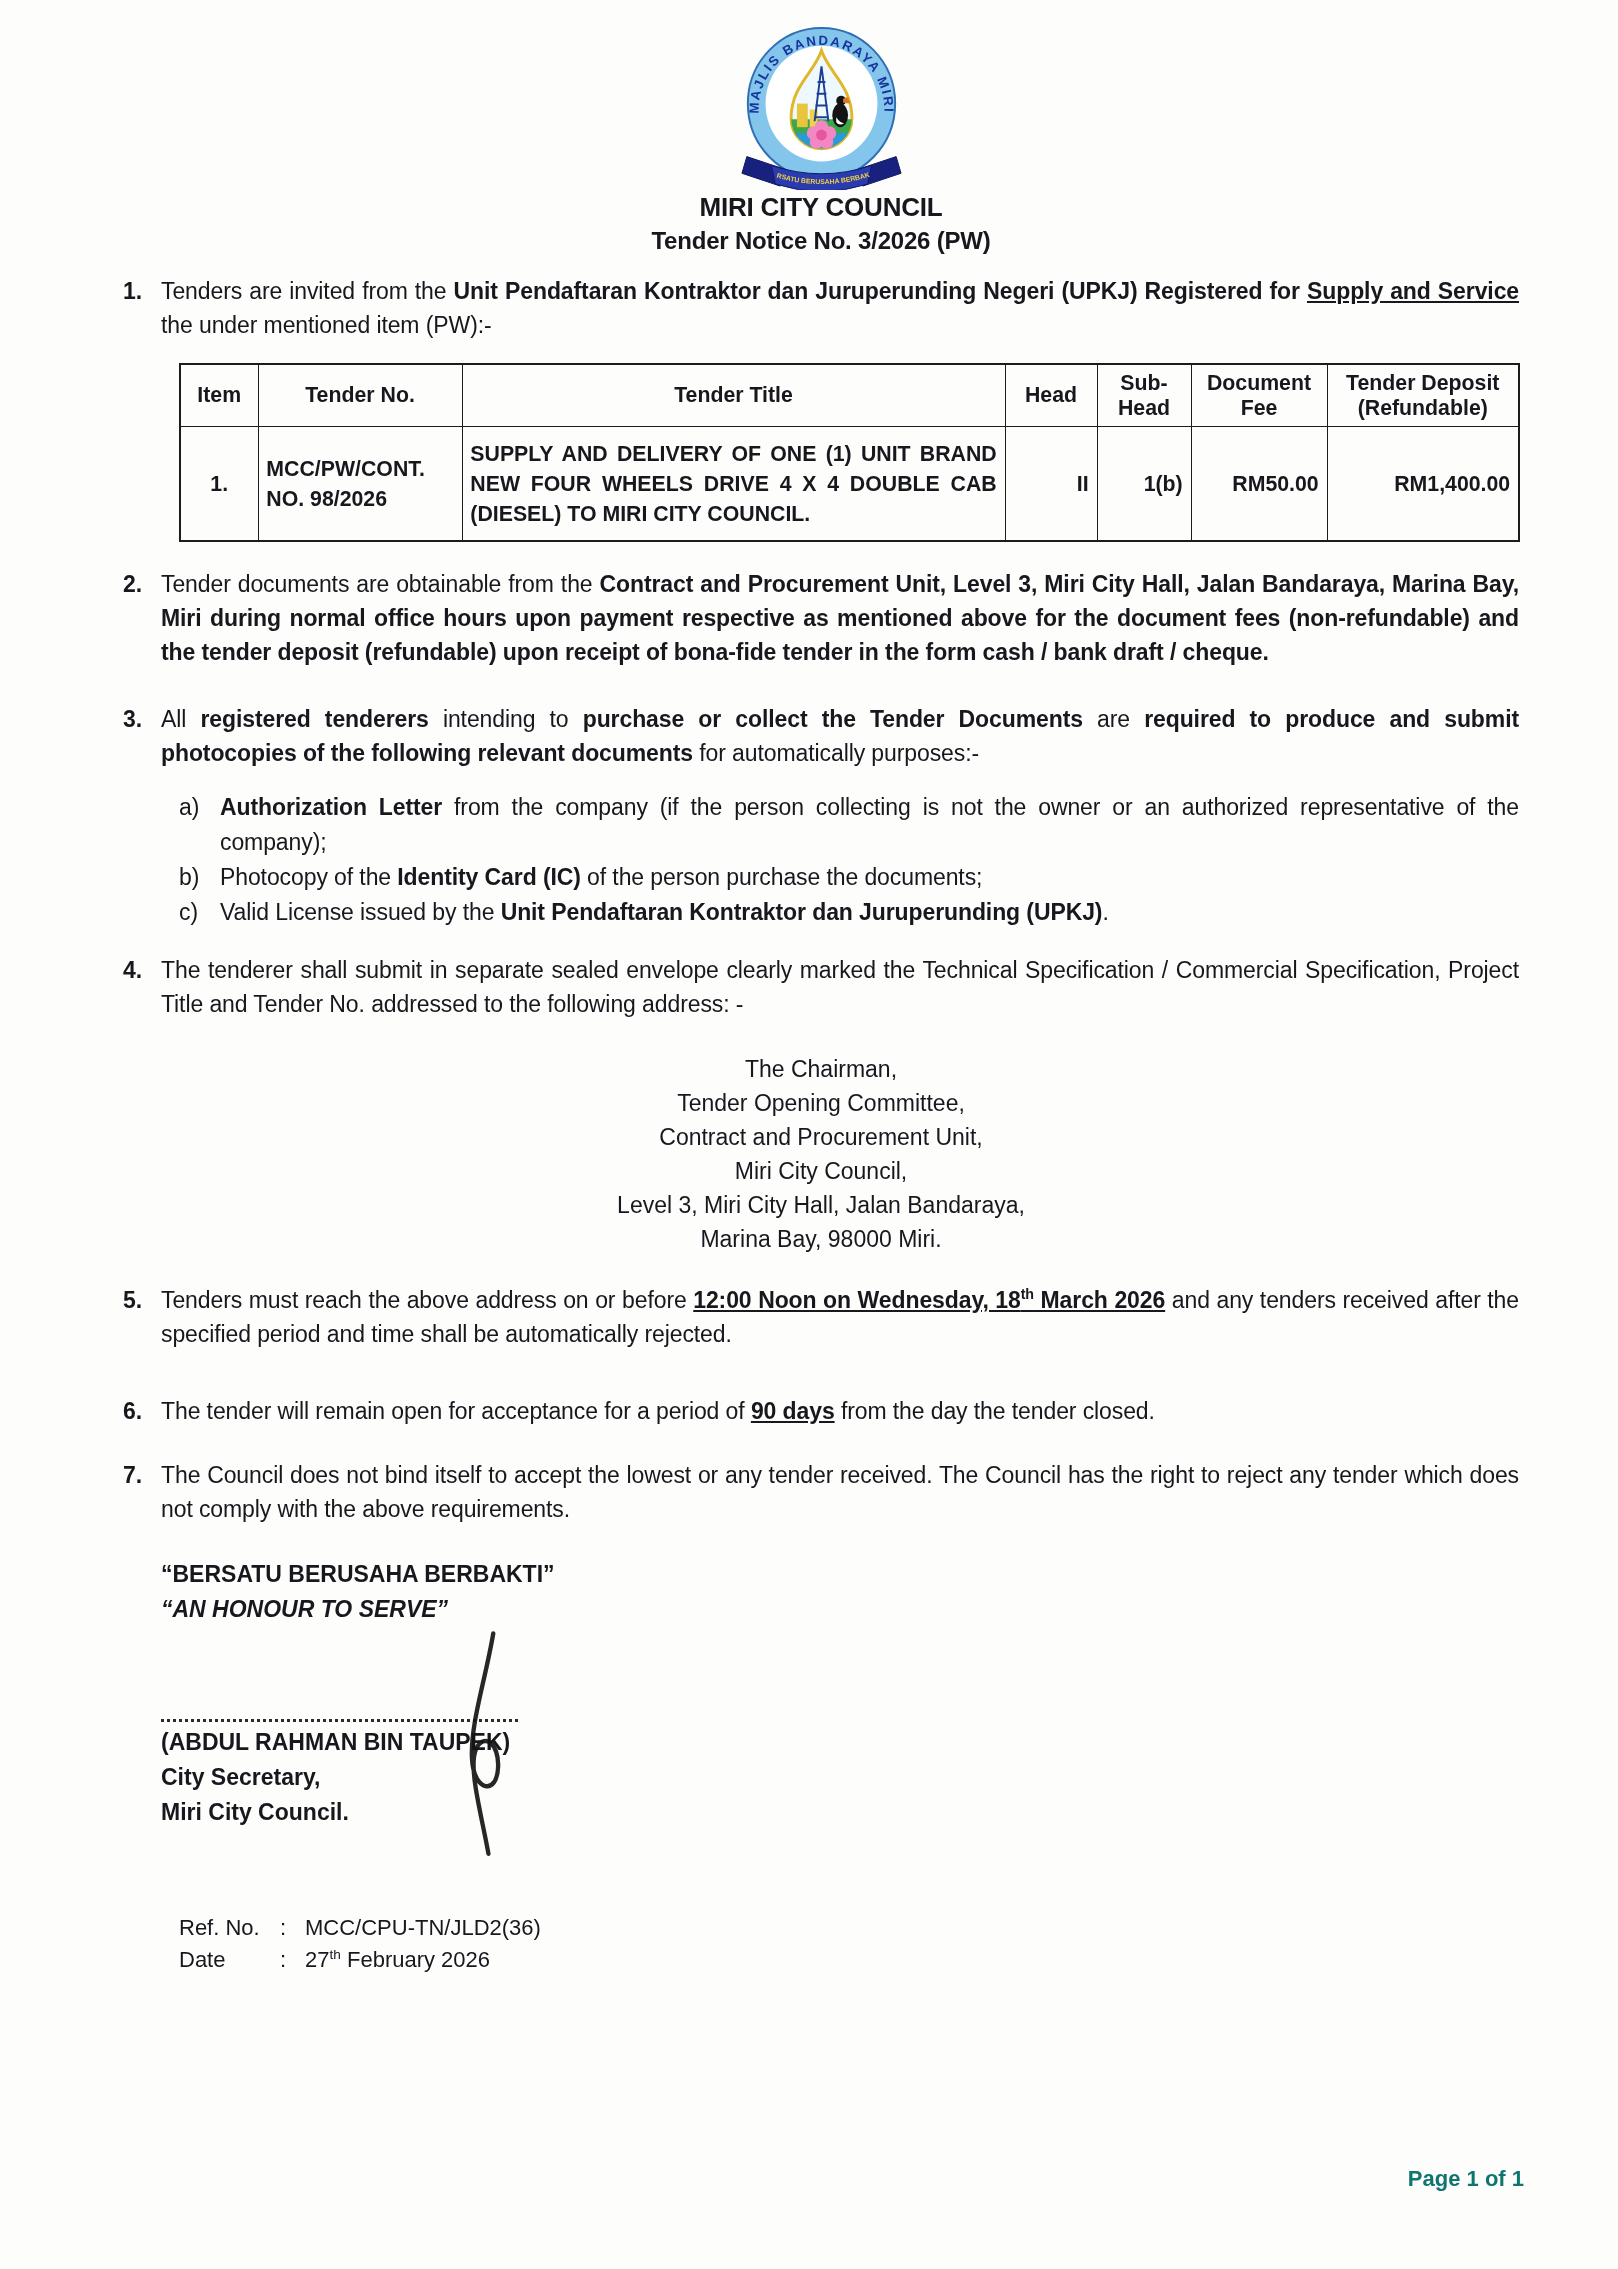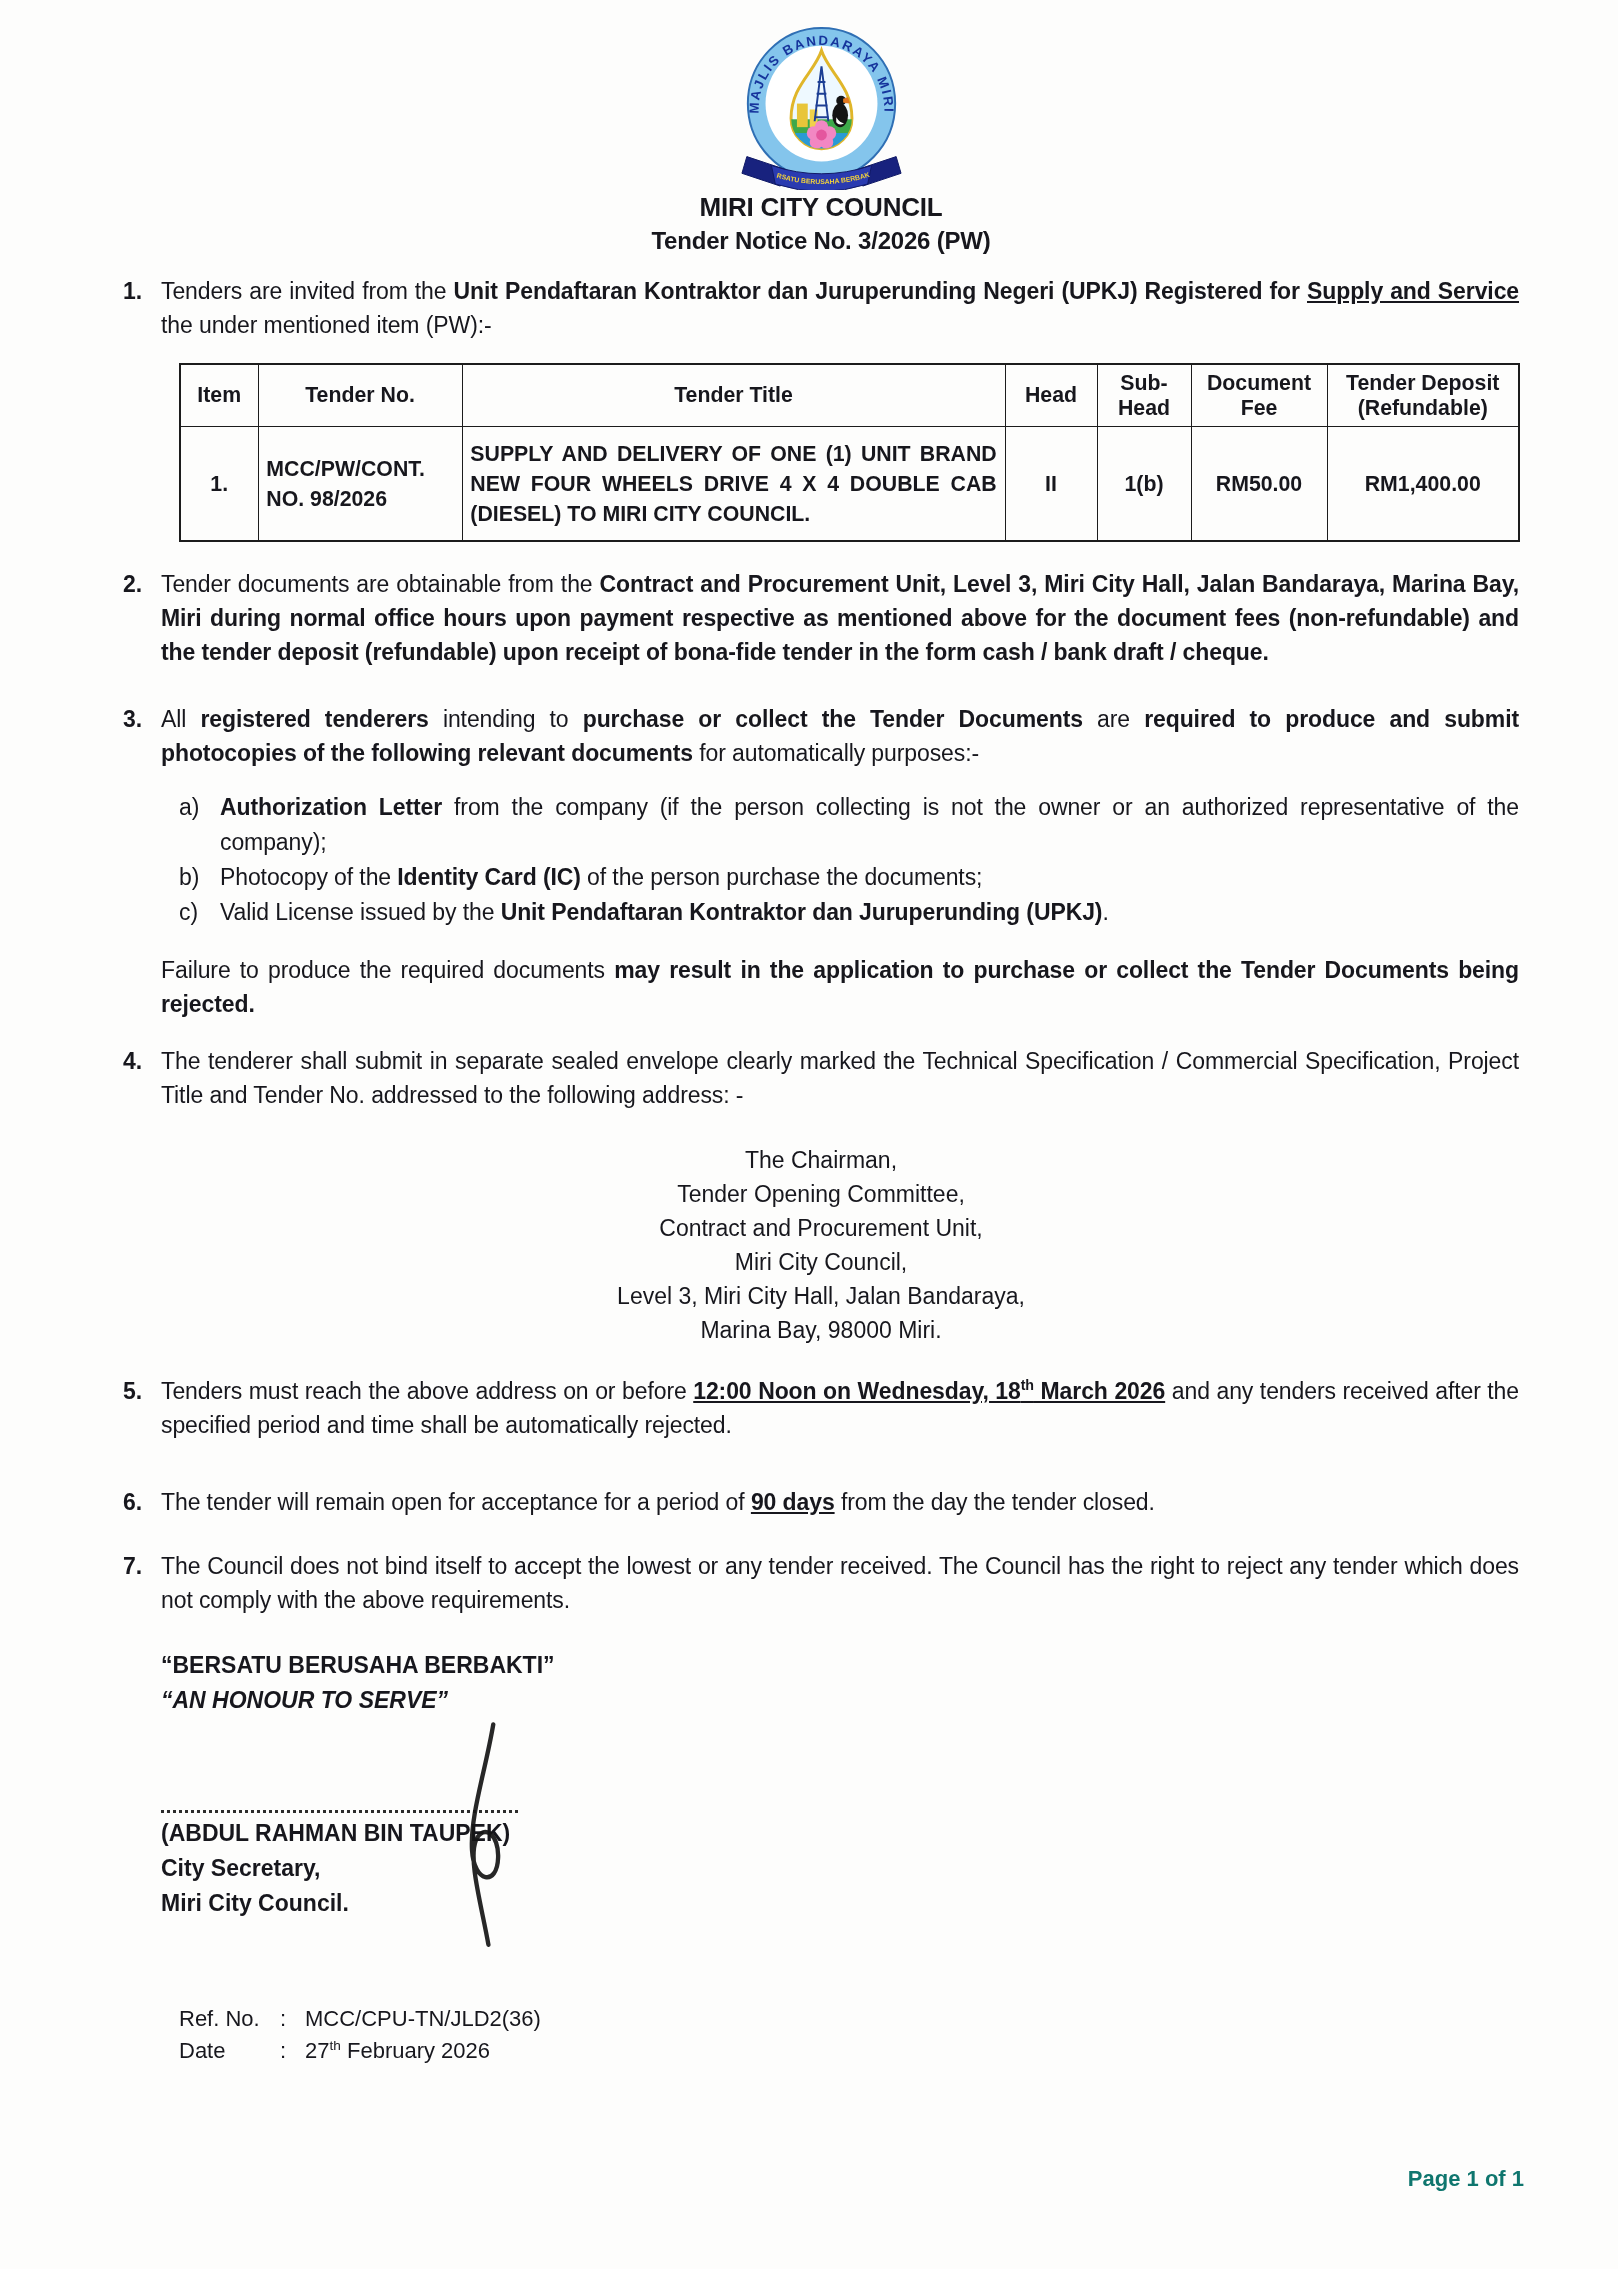--- a/index.html
+++ b/index.html
@@ -63,21 +63,21 @@
     white-space: pre-line;
     text-align: center;
     vertical-align: middle;
     height: 62px;
     line-height: 25px;
   }
   .tender-table td { vertical-align: middle; height: 115px; line-height: 30px; }
   .c-item  { text-align: center; }
   .c-tno   { white-space: pre-line; text-align: left; padding-left: 13.6px; }
   .c-title { text-align: justify; padding-left: 11.6px; padding-right: 11.6px; }
-  .c-head, .c-sub, .c-fee, .c-dep { text-align: center; }
+  .c-head, .c-sub, .c-fee, .c-dep { text-align: right; }
 
   
   .sublist { padding-left: 56px; }
   .subitem { display: flex; }
   .subitem .marker { width: 41px; flex: none; font-size: 23px; line-height: 35px; }
   .subitem .ptext  { line-height: 35px; text-align: left; }
   .subitem .ptext.wrap-indent { text-align: justify; }
 
   .hang-indent { padding-left: 38px; }
 
@@ -240,23 +240,20 @@
       <div class="subitem">
         <span class="marker">b)</span>
         <div class="ptext"><span>Photocopy of the </span><span class="b">Identity Card (IC)</span><span> of the person purchase the documents;</span></div>
       </div>
       <div class="subitem">
         <span class="marker">c)</span>
         <div class="ptext"><span>Valid License issued by the </span><span class="b">Unit Pendaftaran Kontraktor dan Juruperunding (UPKJ)</span><span>.</span></div>
       </div>
     </div>
 
-    <div class="para hang-indent mt-failure">
-      <div class="ptext"><span>Failure to produce the required documents </span><span class="b">may result in the application to purchase or collect the Tender Documents being rejected.</span></div>
-    </div>
 
     <div class="para mt-p4">
       <span class="num">4.</span>
       <div class="ptext"><span>The tenderer shall submit in separate sealed envelope clearly marked the Technical Specification / Commercial Specification, Project Title and Tender No. addressed to the following address: -</span></div>
     </div>
 
     <div class="address mt-address">
       <div>The Chairman,</div>
       <div>Tender Opening Committee,</div>
       <div>Contract and Procurement Unit,</div>

